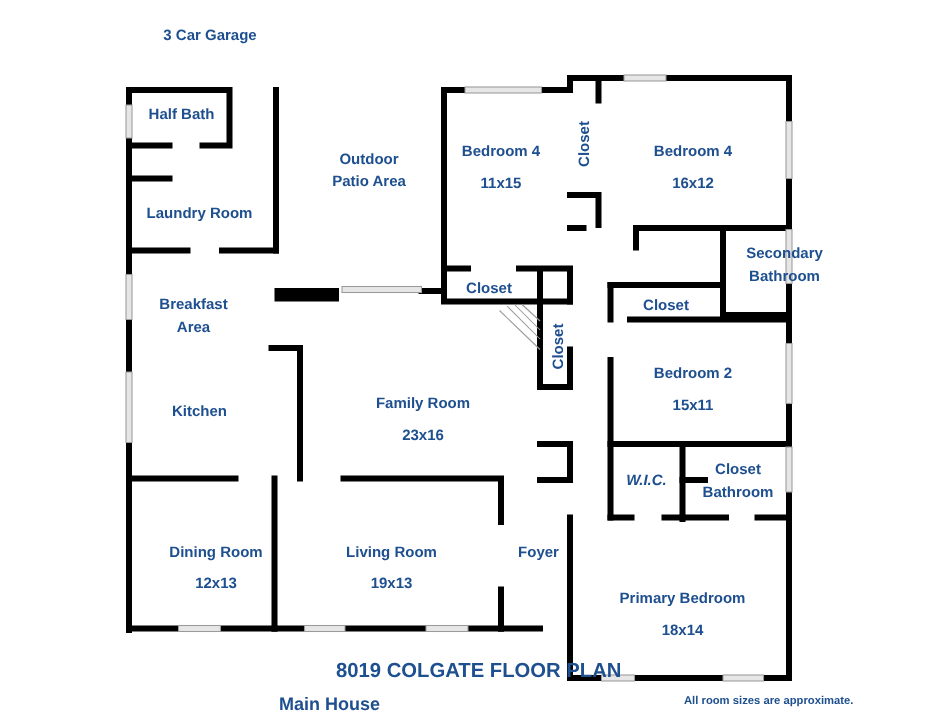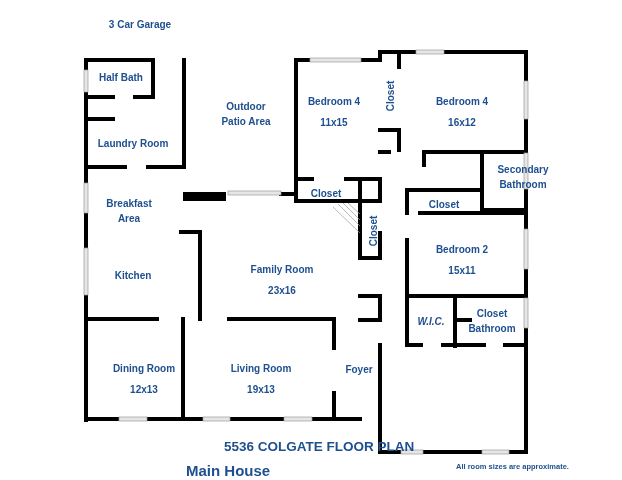--- a/index.html
+++ b/index.html
@@ -1,21 +1,21 @@
 <!DOCTYPE html>
 <html><head>
 <meta charset="utf-8">
 <style>
   html,body{margin:0;padding:0;background:#ffffff;}
   body{width:622px;height:480px;position:relative;overflow:hidden;font-family:"Liberation Sans","DejaVu Sans",sans-serif;}
   #plan{position:absolute;left:0;top:0;width:622px;height:480px;}
   .lbl{position:absolute;color:#1e4f8f;font-weight:bold;font-size:10px;white-space:nowrap;transform:translate(-50%,-50%);text-align:center;line-height:1.5;}
   .lbl.vert{transform:translate(-50%,-50%) rotate(-90deg);}
   .title{position:absolute;color:#1e4f8f;font-weight:bold;font-size:13.5px;left:224px;top:439px;white-space:nowrap;}
-  .subtitle{position:absolute;color:#1e4f8f;font-weight:bold;font-size:15px;left:186px;top:462px;}
+  .subtitle{position:absolute;color:#1e4f8f;font-weight:bold;font-size:12px;left:186px;top:462px;}
   .note{position:absolute;color:#1e4f8f;font-weight:bold;font-size:7.5px;left:456px;top:462px;text-align:center;}
 </style>
 </head>
 <body>
 
 <svg id="plan" viewBox="0 0 622 480">
   <g stroke="#000" stroke-width="4" fill="none" stroke-linecap="square">
 
     <polyline points="86,60 86,420"></polyline>
     <polyline points="86,60 153,60 153,97 135,97"></polyline>
@@ -179,18 +179,20 @@
       <div style="margin-top: 6px;">12x13</div>
     </div>
     <div class="lbl" style="left: 261px; top: 379px;">
       <div>Living Room</div>
       <div style="margin-top: 6px;">19x13</div>
     </div>
     <div class="lbl" style="left: 359px; top: 369px;">
       <div>Foyer</div>
     </div>
     <div class="lbl" style="left: 455px; top: 410px;">
+      <div>Primary Bedroom</div>
+      <div style="margin-top: 6px;">18x14</div>
     </div>
   </div>
 
-<div class="title">5536 COLGATE FLOOR PLAN</div>
+<div class="title">8019 COLGATE FLOOR PLAN</div>
 <div class="subtitle">Main House</div>
 <div class="note">All room sizes are approximate.</div>
 
 </body></html>

